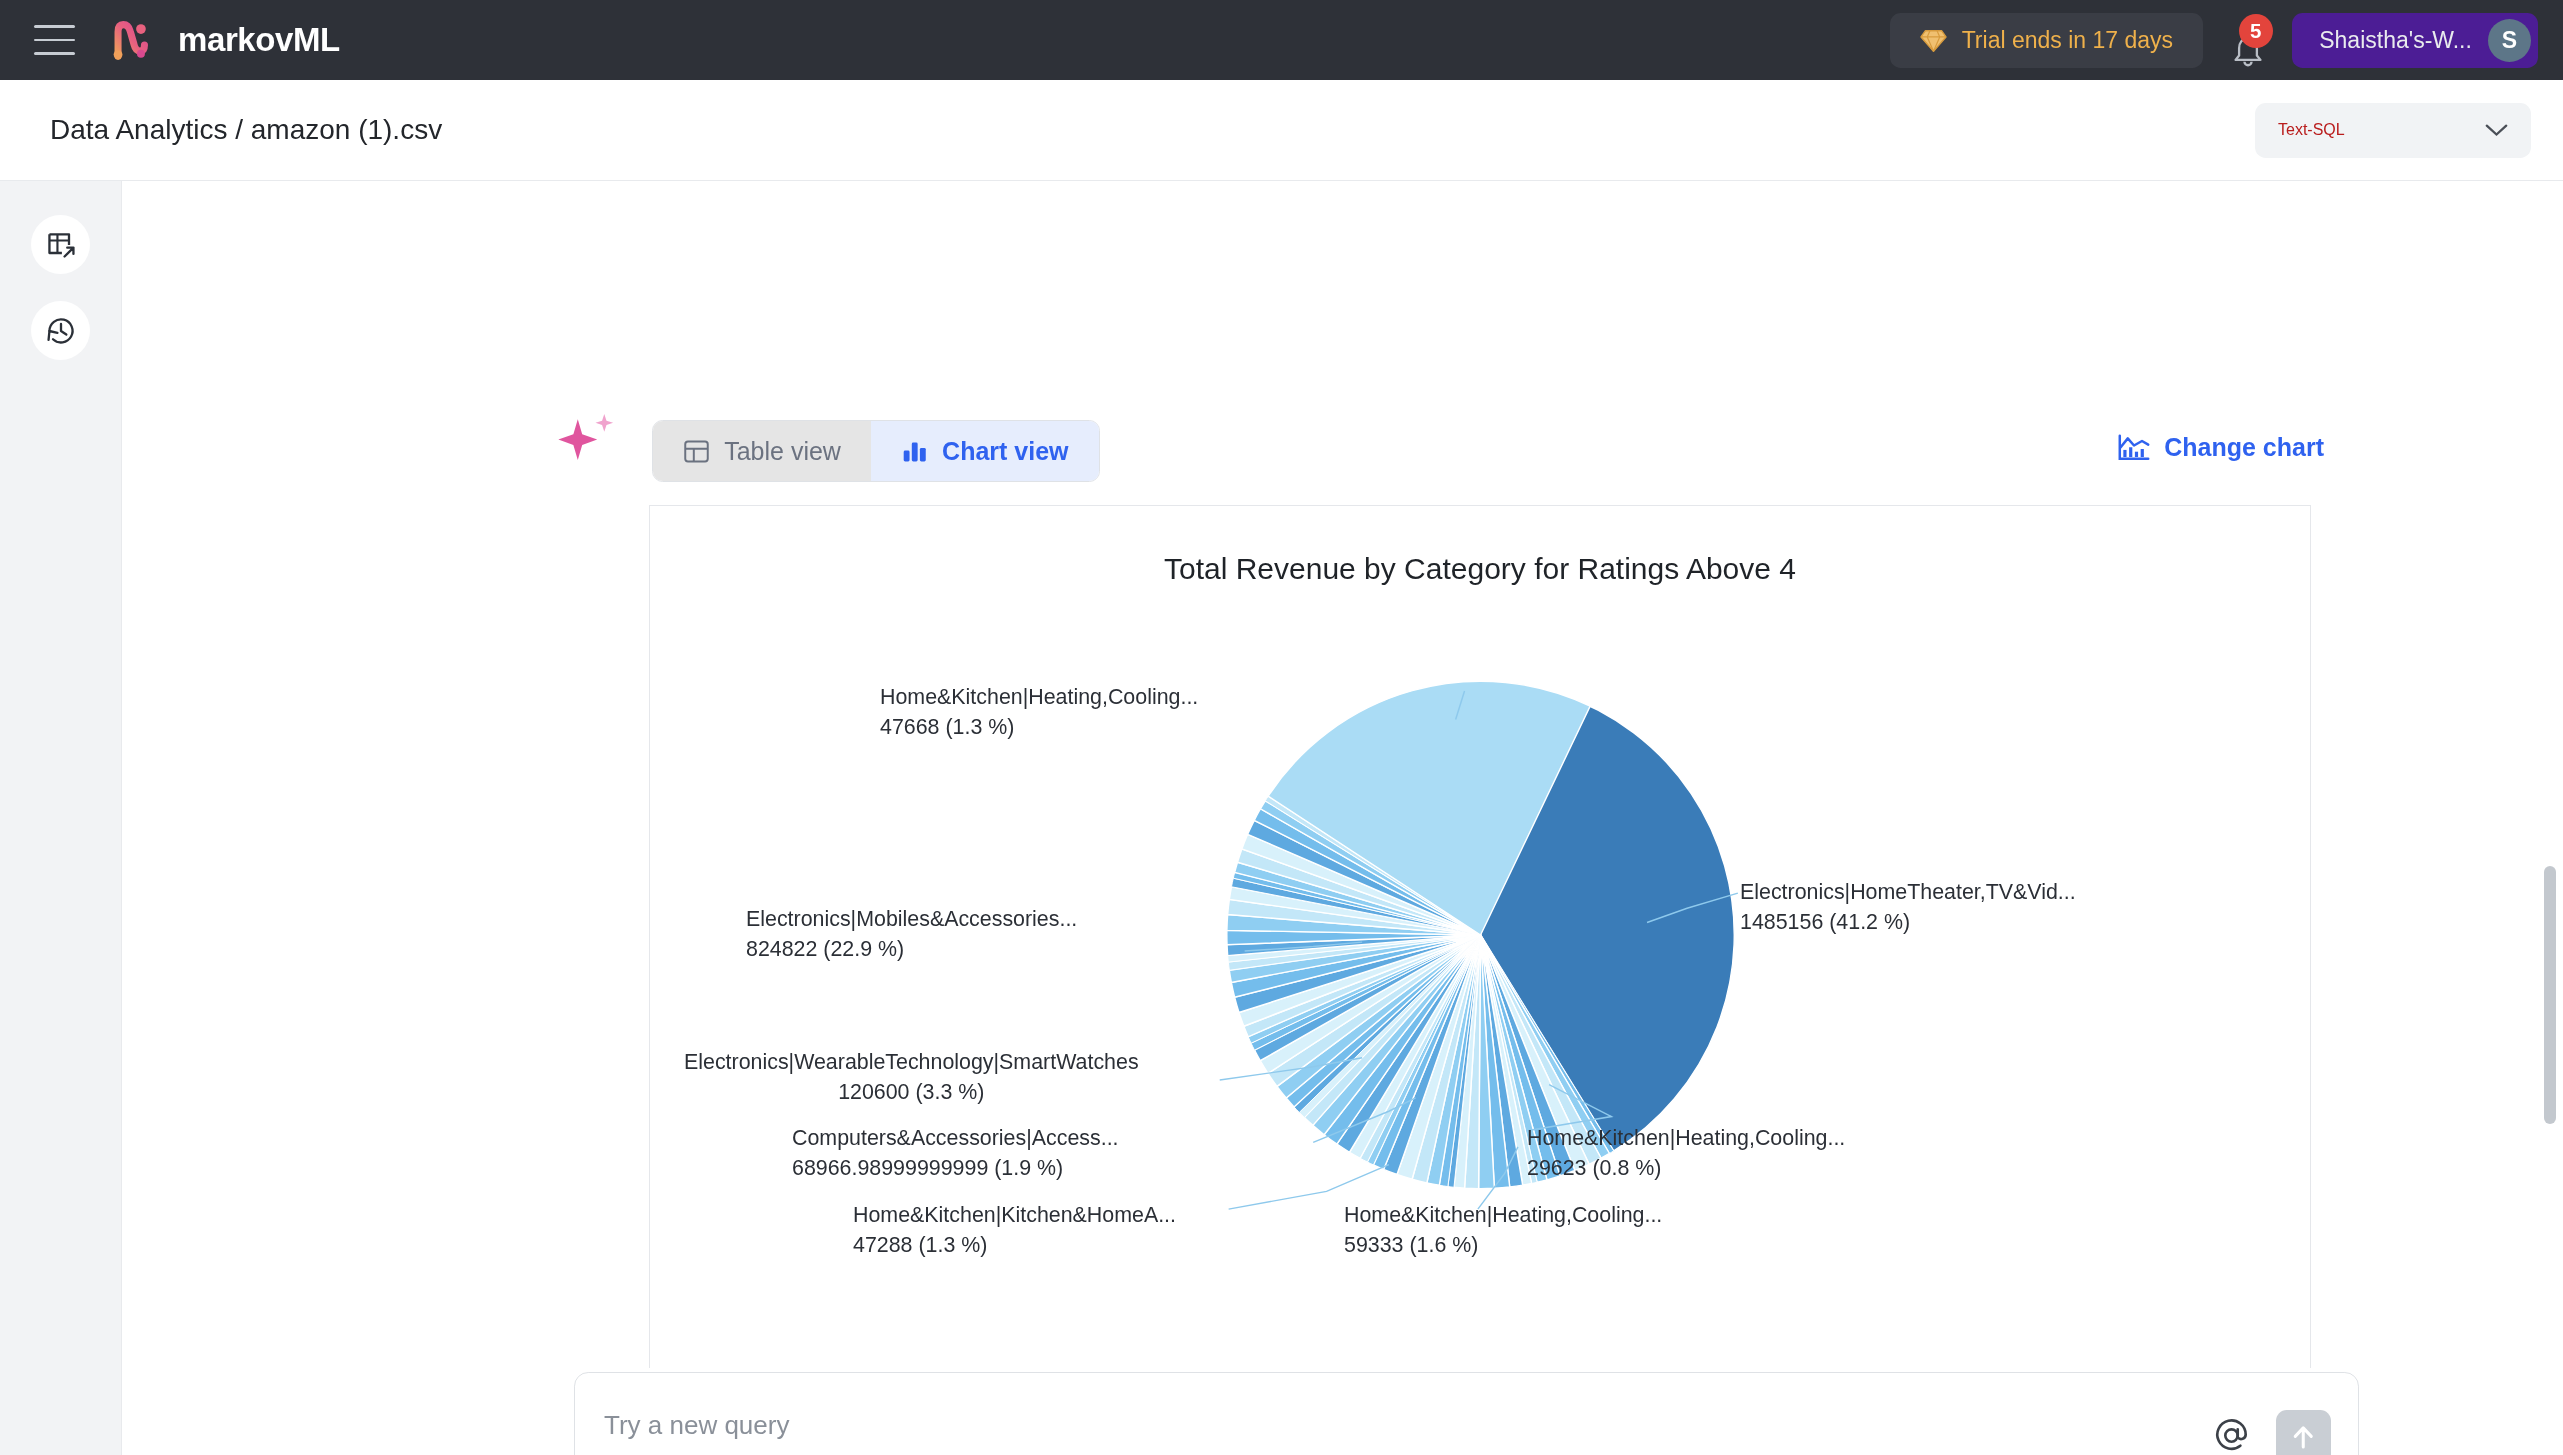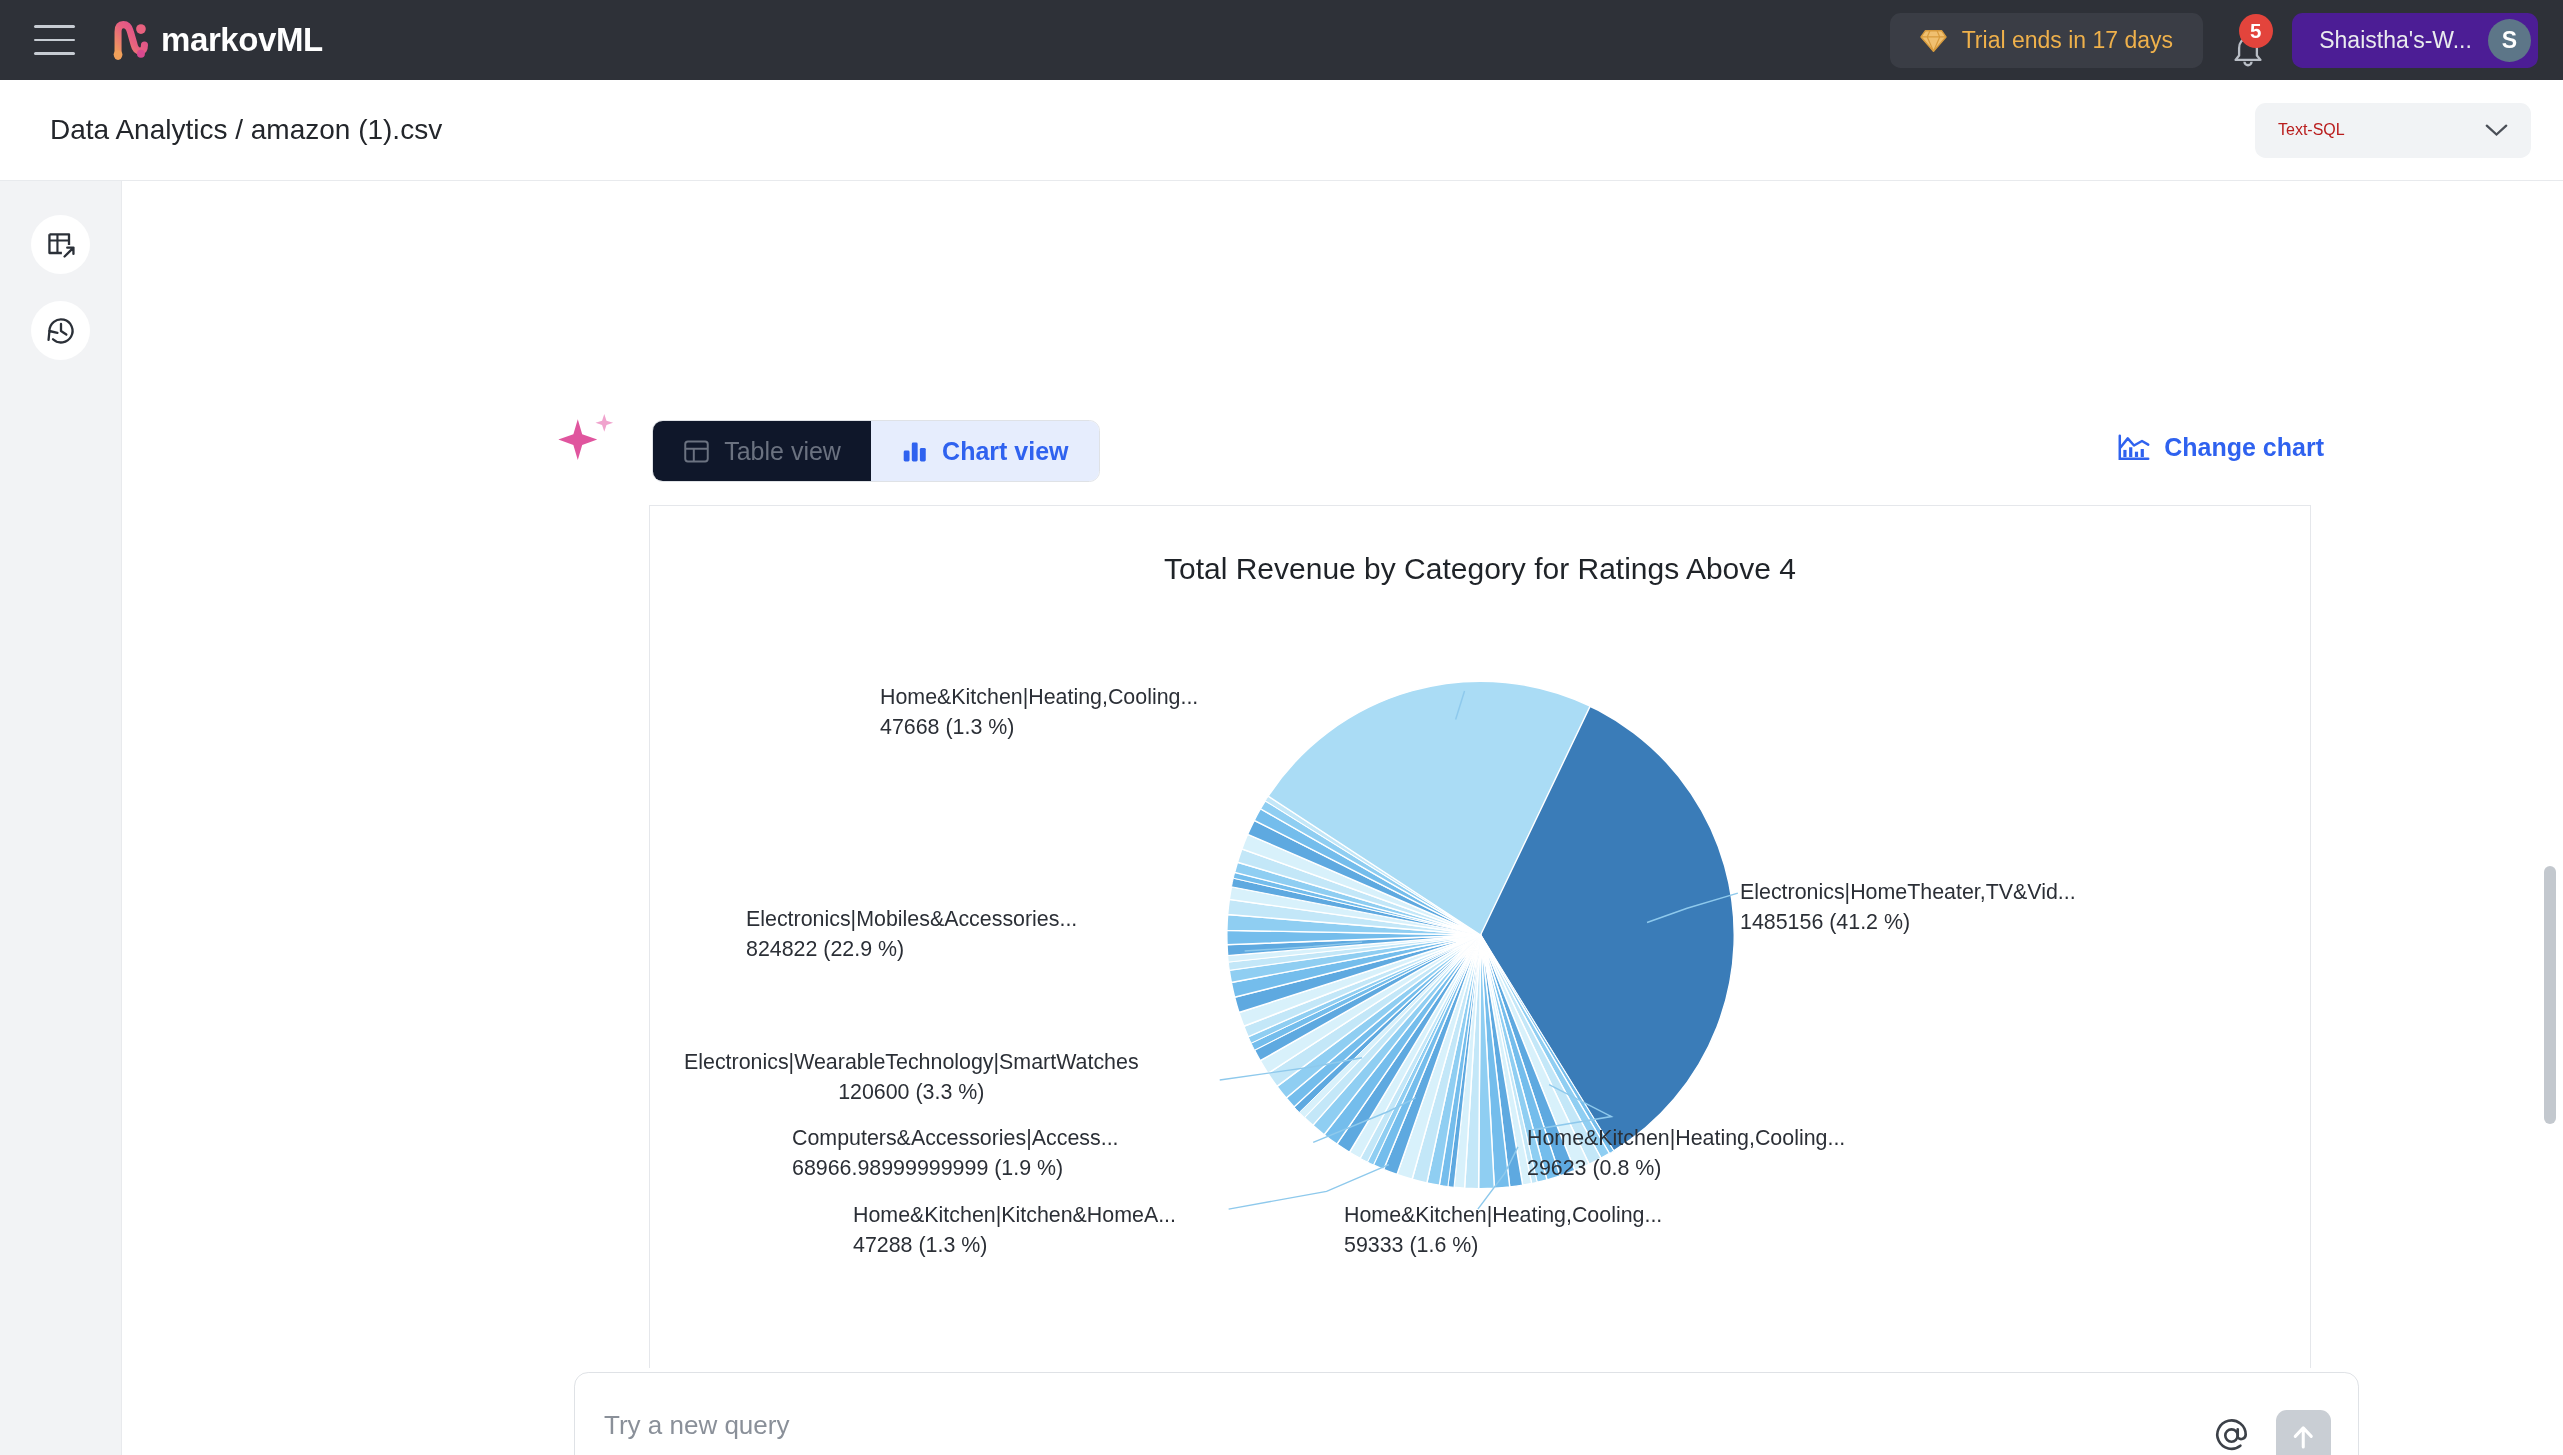--- a/index.html
+++ b/index.html
@@ -13,21 +13,21 @@
   
   .topbar {
     height: 80px; background: #2e3138;
     display: flex; align-items: center;
     padding: 0 25px 0 34px;
     position: relative;
   }
   .hamburger { width: 41px; height: 30px; display: flex; flex-direction: column;
     justify-content: space-between; cursor: pointer; margin-right: 36px; }
   .hamburger span { display:block; height: 2.7px; background: #c7ccd3; border-radius: 1.8px; }
-  .brand { display:flex; align-items:center; gap: 13px; }
+  .brand { display:flex; align-items:center; gap: 30px; }
   .brand-mark { width: 37px; height: 39px; }
   .brand-text { color: #fff; font-size: 33px; font-weight: 700; letter-spacing: -0.4px; }
   .topbar-right { margin-left:auto; display:flex; align-items:flex-end; gap: 19.6px; }
   .trial-pill {
     background: #3a3d45; border-radius: 10.7px; height: 55px;
     display:flex; align-items:center; gap: 14.2px; padding: 0 30px;
     color: #efb14b; font-size: 23px; cursor: pointer;
   }
   .gem { width: 27px; height: 25px; }
   .bell-wrap { position: relative; width: 50px; height: 52px; display:flex;
@@ -80,21 +80,21 @@
   .sparkle { position:absolute; left: 436px; top: 233px; }
 
   .viewtabs {
     position:absolute; left: 530px; top: 239px;
     display:flex; border: 0.9px solid #dfe2e6; border-radius: 10.7px; overflow:hidden;
     height: 62px;
   }
   .vtab {
     display:flex; align-items:center; gap: 14.2px;
     padding: 0 30px; font-size: 25px; color: #6b7280; cursor:pointer;
-    background: #0f172a;
+    background: #e5e5e5;
   }
   .vtab.active { background: #e6edfd; color: #2f62ef; font-weight: 600; }
 
   .change-chart {
     position:absolute; right: 239px; top: 252px;
     display:flex; align-items:center; gap: 14.2px;
     color: #2f62ef; font-size: 25px; font-weight: 700; cursor:pointer;
   }
 
   .chart-card {

